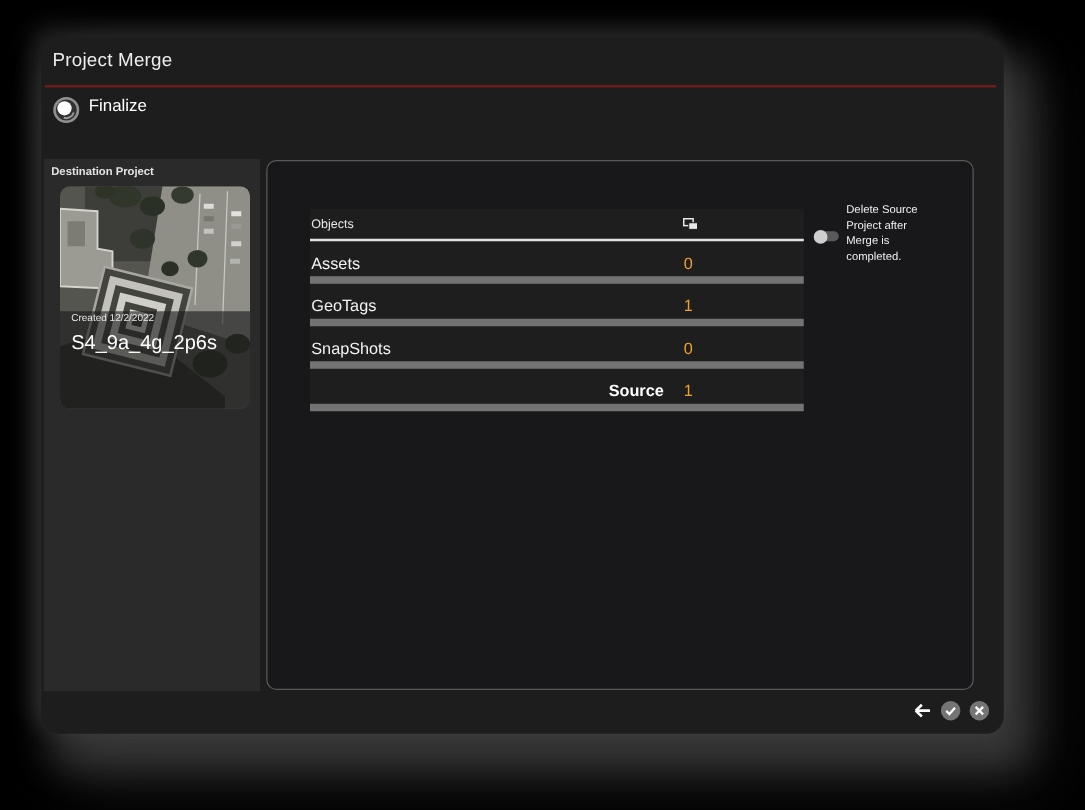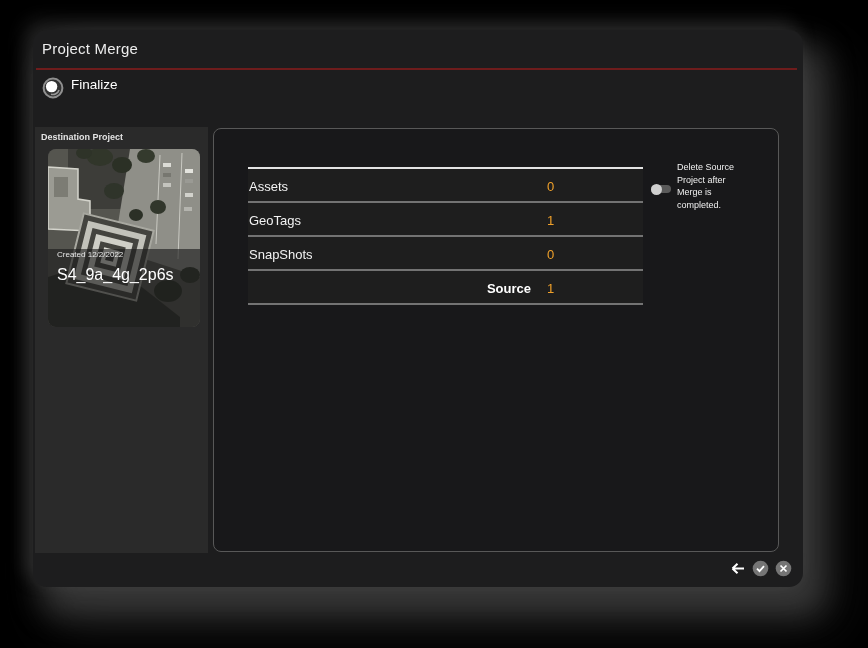--- a/index.html
+++ b/index.html
@@ -50,21 +50,21 @@
   }
 
   .objects-table {
     position: absolute; left: 34px; top: 38px; width: 395px;
     background: #1e1e1e;
   }
   .tbl-header { position: relative; height: 24px; }
   .tbl-header-label { position: absolute; left: 1px; top: 7px; font-size: 10px; color: #e8e8e8; }
   .tbl-header-icon { position: absolute; left: 298px; top: 6px; }
   .tbl-underline { height: 2px; background: #e3e3e3; }
-  .tbl-row { position: relative; height: 34px; border-bottom: 2px solid #737373; }
+  .tbl-row { position: relative; height: 34px; border-bottom: 6px solid #737373; }
   .tbl-row-label { position: absolute; left: 1px; top: 10px; font-size: 13px; color: #f2f2f2; }
   .tbl-row-value { position: absolute; left: 299px; top: 10px; font-size: 13px; color: #efa02a; }
   .tbl-total-label { position: absolute; right: 112px; top: 10px; font-size: 13px; font-weight: bold; color: #ffffff; }
 
   .toggle-wrap {
     position: absolute; left: 437px; top: 52px; width: 22px; height: 16px; cursor: pointer;
   }
   .toggle-track { position: absolute; left: 0; top: 4px; width: 20px; height: 8px; border-radius: 4px; background: #5a5a5a; }
   .toggle-knob { position: absolute; left: 0; top: 2.5px; width: 11px; height: 11px; border-radius: 50%; background: #cfcfcf; }
 
@@ -134,20 +134,29 @@
       </svg>
       <div class="card-overlay"></div>
       <div class="card-created">Created 12/2/2022</div>
       <div class="card-name">S4_9a_4g_2p6s</div>
     </div>
   </div>
 
   <div class="main-box">
 
     <div class="objects-table">
+      <div class="tbl-header">
+        <span class="tbl-header-label">Objects</span>
+        <span class="tbl-header-icon">
+          <svg width="13" height="13" viewBox="0 0 13 13">
+            <rect x="1" y="2" width="7.5" height="5.5" fill="none" stroke="#e8e8e8" stroke-width="1.2"></rect>
+            <rect x="5" y="5.2" width="7" height="5.3" fill="#e8e8e8" stroke="#1e1e1e" stroke-width="0.8"></rect>
+          </svg>
+        </span>
+      </div>
       <div class="tbl-underline"></div>
 
       <div class="tbl-row">
         <span class="tbl-row-label">Assets</span>
         <span class="tbl-row-value">0</span>
       </div>
       <div class="tbl-row">
         <span class="tbl-row-label">GeoTags</span>
         <span class="tbl-row-value">1</span>
       </div>

